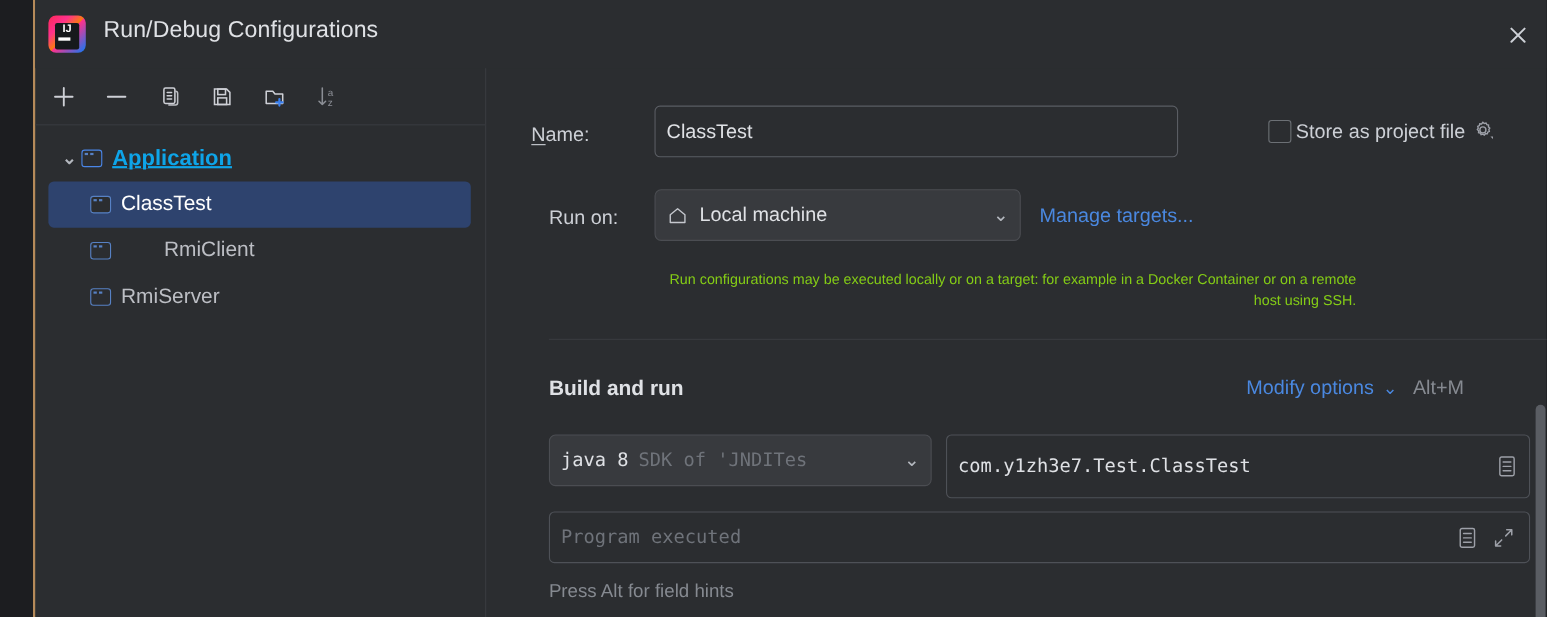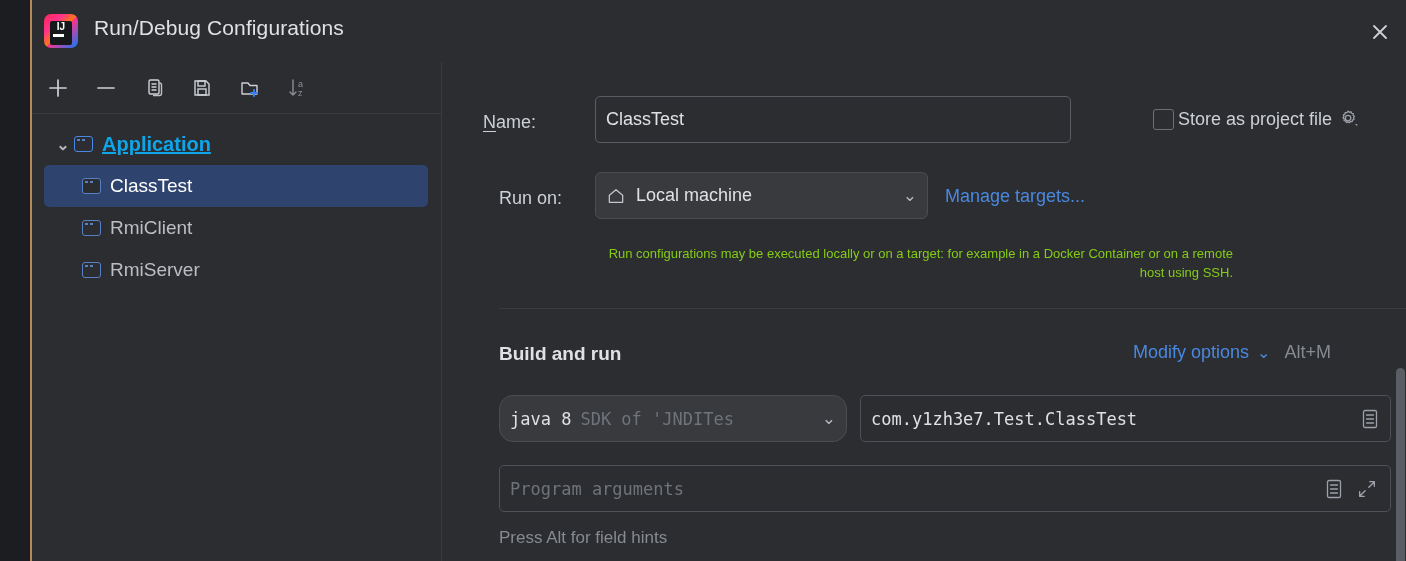--- a/index.html
+++ b/index.html
@@ -202,21 +202,21 @@
             <span class="chevron">⌄</span>
             <span class="cfg-icon hdr"></span>
             <span class="tree-label">Application</span>
           </div>
 
           <div class="tree-row selected" style="padding-left:38px;">
             <span class="cfg-icon"></span>
             <span class="tree-label">ClassTest</span>
           </div>
 
-          <div class="tree-row" style="padding-left:38px;">
+          <div class="tree-row" style="padding-left:38px;gap:39px;">
             <span class="cfg-icon"></span>
             <span class="tree-label">RmiClient</span>
           </div>
 
           <div class="tree-row" style="padding-left:38px;text-align:right;">
             <span class="cfg-icon"></span>
             <span class="tree-label">RmiServer</span>
           </div>
 
         </div>
@@ -263,38 +263,38 @@
         <div class="hsep" style="left:56px; top:246px; width:909px;"></div>
 
         <div class="section-title" style="left:56px; top:281px;">Build and run</div>
 
         <div style="position:absolute; left:690px; top:280px; font-size:18px; display:flex; align-items:center; gap:8px;">
           <span class="link">Modify options</span>
           <span class="link" style="font-size:16px;">⌄</span>
           <span class="muted" style="margin-left:6px;">Alt+M</span>
         </div>
 
-        <div class="combo" style="left:56px; top:333px; width:348px; height:47px;border-radius:14px;">
+        <div class="combo" style="left:56px; top:333px; width:348px; height:47px;">
           <span class="mono" style="color:#dfe1e5;">java 8</span>
           <span class="mono placeholder" style="margin-left:9px;">SDK of 'JNDITes</span>
           <span class="chev" style="font-size:17px;">⌄</span>
         </div>
 
-        <div class="txtfield" style="left:417px; top:333px; width:531px; height:47px;">
+        <div class="txtfield" style="left:417px; top:333px; width:531px; height:58px;">
           <span class="mono">com.y1zh3e7.Test.ClassTest</span>
           <span class="icon-btn" style="margin-left:auto;">
             <svg width="20" height="22" viewBox="0 0 20 22" fill="none" stroke="#9da0a8" stroke-width="1.3">
               <rect x="3.5" y="2.5" width="13" height="17" rx="1.6"></rect>
               <path d="M6.5 7h7M6.5 11h7M6.5 15h7" stroke-linecap="round"></path>
             </svg>
           </span>
         </div>
 
         <div class="txtfield" style="left:56px; top:403px; width:892px; height:47px;">
-          <span class="mono placeholder">Program arguments</span>
+          <span class="mono placeholder">Program executed</span>
           <span class="icon-btn" style="margin-left:auto;">
             <svg width="20" height="22" viewBox="0 0 20 22" fill="none" stroke="#9da0a8" stroke-width="1.3">
               <rect x="3.5" y="2.5" width="13" height="17" rx="1.6"></rect>
               <path d="M6.5 7h7M6.5 11h7M6.5 15h7" stroke-linecap="round"></path>
             </svg>
           </span>
           <span class="icon-btn" style="margin-left:12px; margin-right:2px;">
             <svg width="22" height="22" viewBox="0 0 24 24" fill="none" stroke="#9da0a8" stroke-width="1.5" stroke-linecap="round">
               <path d="M14 10l6-6M20 4h-5M20 4v5"></path>
               <path d="M10 14l-6 6M4 20h5M4 20v-5"></path>

